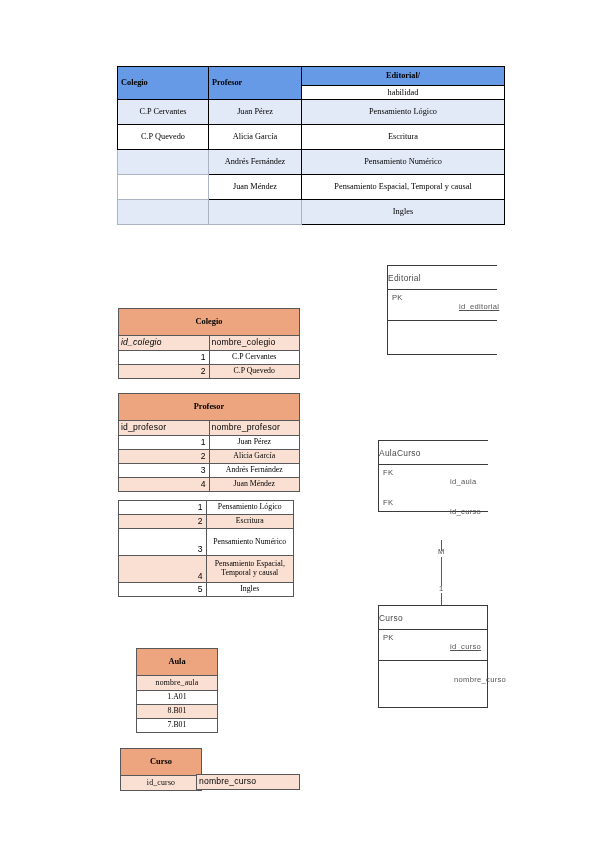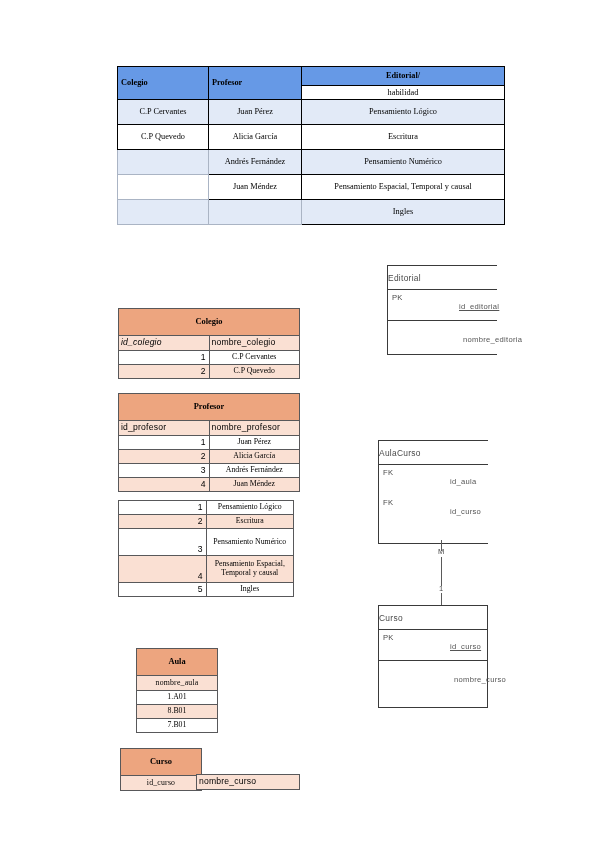--- a/index.html
+++ b/index.html
@@ -321,26 +321,23 @@
   </table>
 
 <div class="er-box" style="left:387px; top:265px; width:110px; height:90px; border-right:none;">
   <div class="er-title">Editorial</div>
   <div class="er-divider" style="margin-top:6px;"></div>
   <div class="er-attr-row" style="height:30px;">
     <span class="er-key">PK</span>
     <span class="er-attr pk">id_editorial</span>
   </div>
   <div class="er-divider"></div>
-  <div class="er-attr-row" style="height:30px;">
-    <span class="er-attr plain" style="white-space:nowrap;">nombre_editoria</span>
-  </div>
 </div>
 
-<div class="er-box" style="left:378px; top:440px; width:110px; height:104px; border-right:none;">
+<div class="er-box" style="left:378px; top:440px; width:110px; height:72px; border-right:none;">
   <div class="er-title">AulaCurso</div>
   <div class="er-divider" style="margin-top:6px;"></div>
   <div class="er-attr-row" style="height:30px;">
     <span class="er-key">FK</span>
     <span class="er-attr">id_aula</span>
   </div>
   <div class="er-attr-row" style="height:30px;">
     <span class="er-key">FK</span>
     <span class="er-attr">id_curso</span>
   </div>

